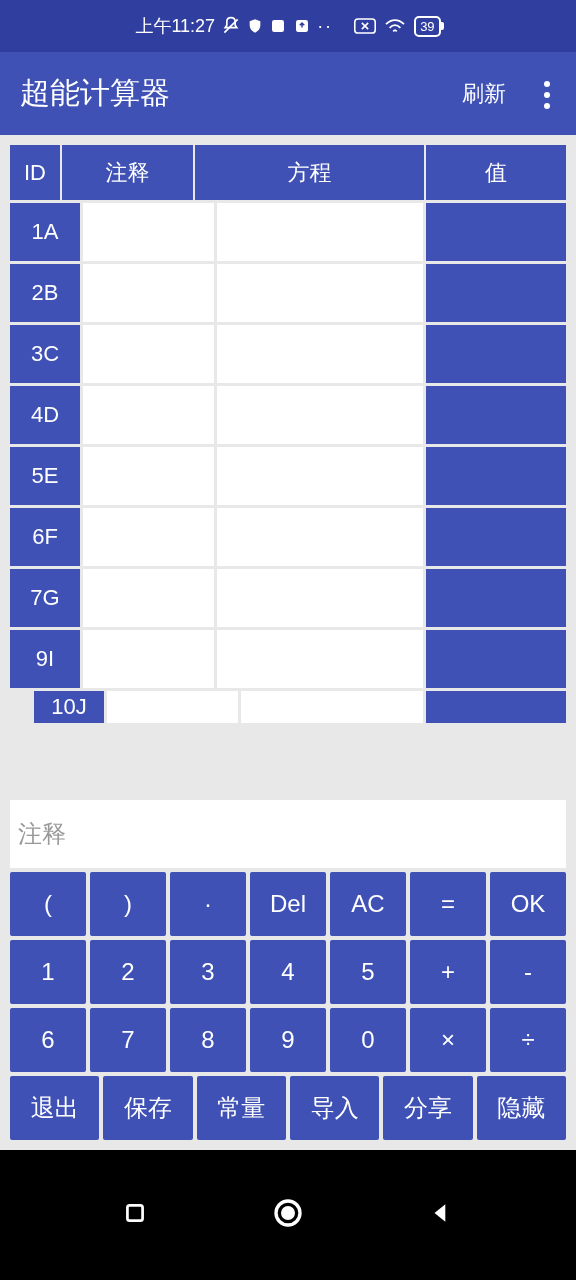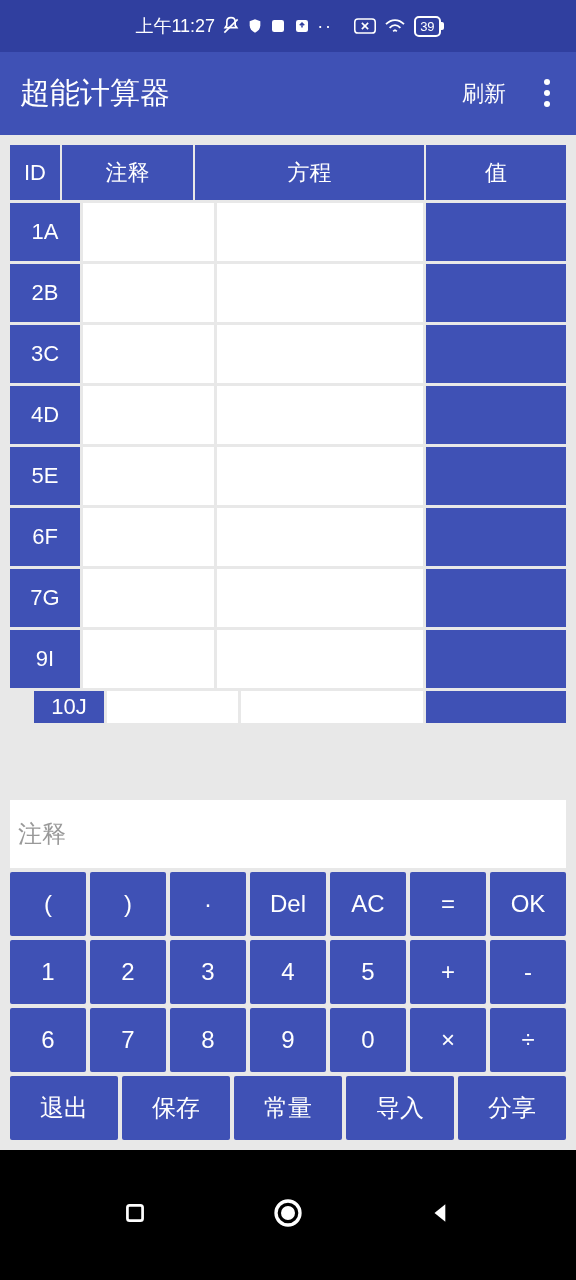--- a/index.html
+++ b/index.html
@@ -28,21 +28,21 @@
   .app-bar {
     height: 83px;
     background: #3f51b5;
     color: #fff;
     display: flex;
     align-items: center;
     padding: 0 20px;
     justify-content: space-between;
   }
   .app-title { font-size: 30px; font-weight: 400; }
-  .app-actions { display: flex; align-items: flex-start; gap: 32px; }
+  .app-actions { display: flex; align-items: flex-end; gap: 32px; }
   .refresh-btn { font-size: 22px; color: #fff; }
   .menu-dots { display: flex; flex-direction: column; gap: 5px; padding: 0 6px; }
   .menu-dots span { width: 6px; height: 6px; background: #fff; border-radius: 50%; }
   .content {
     flex: 1;
     background: #e8e8e8;
     padding: 10px;
     display: flex;
     flex-direction: column;
     min-height: 0;
@@ -290,20 +290,21 @@
         <div class="key">0</div>
         <div class="key">×</div>
         <div class="key">÷</div>
       </div>
     <div class="keypad-row" id="kr4">
         <div class="key">退出</div>
         <div class="key">保存</div>
         <div class="key">常量</div>
         <div class="key">导入</div>
         <div class="key">分享</div>
+        <div class="key">隐藏</div>
       </div>
   </div>
 </div>
 
 <div class="nav-bar">
   <div class="nav-btn">
     <svg width="26" height="26" viewBox="0 0 24 24" fill="none" stroke="#fff" stroke-width="2.5">
         <rect x="5" y="5" width="14" height="14" rx="2"></rect>
       </svg>
   </div>

